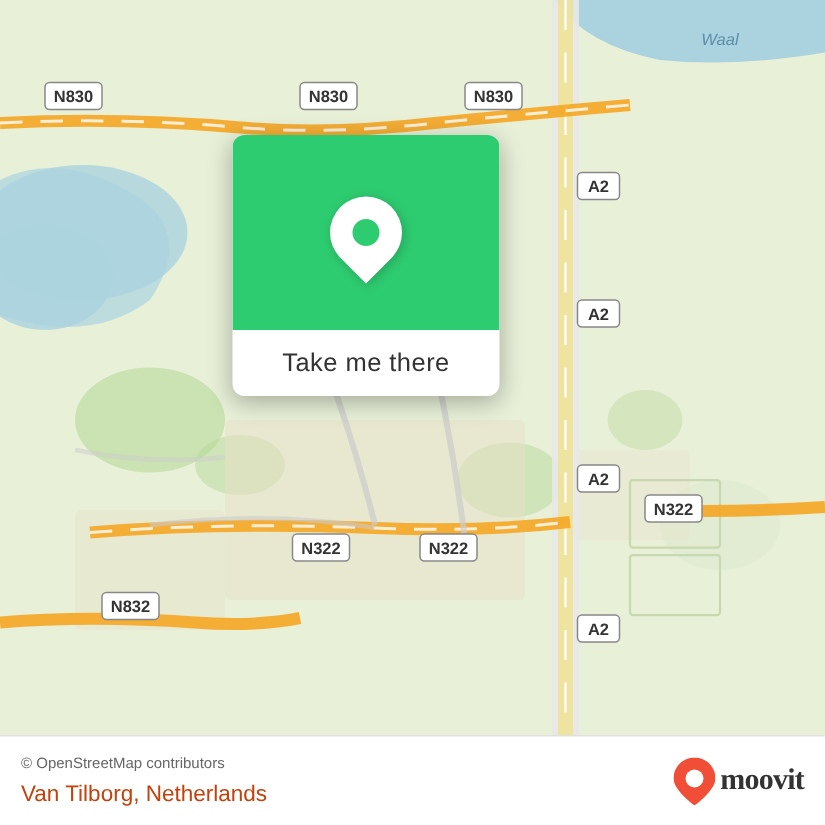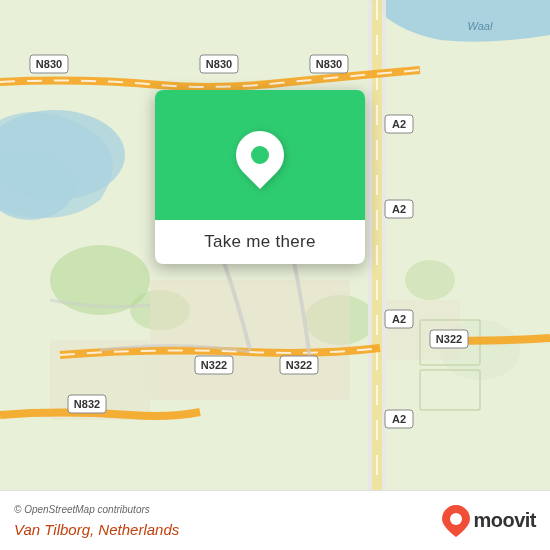--- a/index.html
+++ b/index.html
@@ -25,21 +25,21 @@
       width: 100%;
       height: 100%;
       position: absolute;
       top: 0; left: 0;
     }
 
     #popup-card {
       position: absolute;
       top: 90px;
       left: 155px;
-      width: 210px;
+      width: 178px;
       background: white;
       border-radius: 8px;
       box-shadow: 0 4px 16px rgba(0,0,0,0.3);
       overflow: hidden;
     }
 
     #popup-green {
       background-color: #2ecc71;
       width: 100%;
       height: 130px;
@@ -98,21 +98,20 @@
       display: flex;
       align-items: center;
       justify-content: space-between;
       padding: 0 14px;
     }
 
     #footer-left {
       display: flex;
       flex-direction: column;
       gap: 6px;
-      font-style: italic;
     }
 
     #osm-credit {
       font-size: 10px;
       color: #666;
     }
 
     #location-name {
       font-size: 15px;
       color: #c2410c;
@@ -123,20 +122,21 @@
       display: flex;
       align-items: center;
       gap: 3px;
     }
 
     .moovit-text {
       font-size: 20px;
       font-weight: bold;
       color: #333;
       letter-spacing: -0.5px;
+      font-family: Liberation Serif, serif;
     }
   </style>
 </head>
 <body>
 
 <div id="map-container">
   <svg id="map-svg" viewBox="0 0 550 490" xmlns="http://www.w3.org/2000/svg">
 
     <rect width="550" height="490" fill="#e8f0d8"></rect>
 

